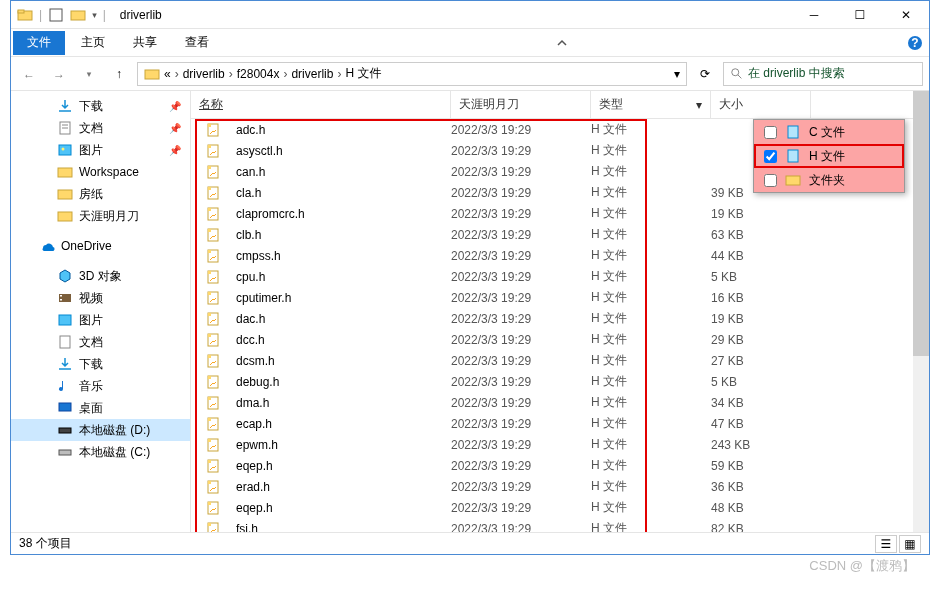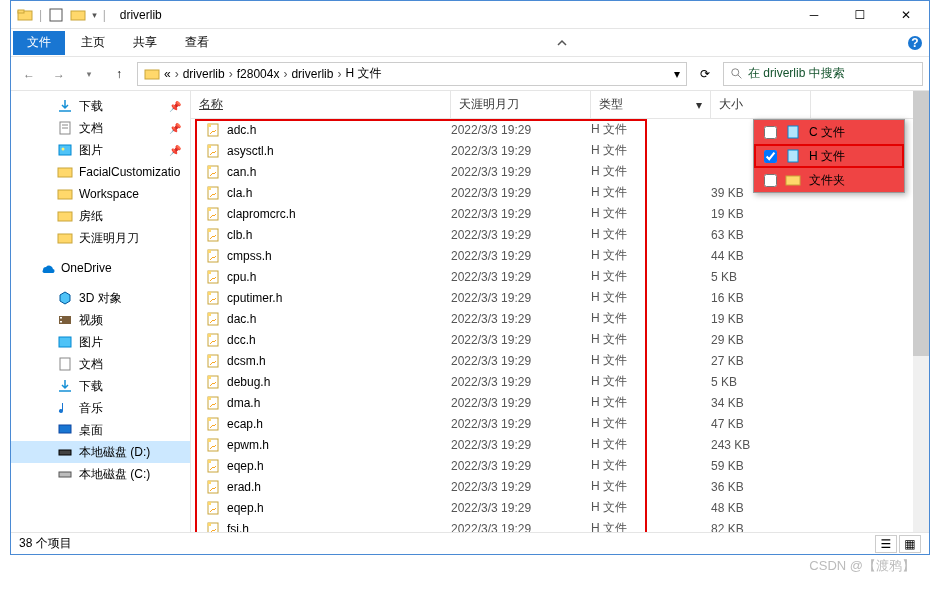--- a/index.html
+++ b/index.html
@@ -38,26 +38,26 @@
 .columns { height: 28px; display: flex; align-items: center; border-bottom: 1px solid #e5e5e5; }
 .col { padding: 0 8px; border-right: 1px solid #e5e5e5; height: 100%; display: flex; align-items: center; color: #333; }
 .col.name { width: 260px; text-decoration: underline; }
 .col.date { width: 140px; }
 .col.type { width: 120px; }
 .col.type .dd { margin-left: auto; }
 .col.size { width: 100px; }
 .filelist { position: relative; }
 .redbox { position: absolute; left: 4px; top: 0px; width: 452px; height: 440px; border: 2px solid #e30000; pointer-events: none; z-index: 5; }
 .row { height: 21px; display: flex; align-items: center; }
-.row .c-name { width: 260px; display: flex; align-items: center; gap: 6px; padding-left: 14px; }
+.row .c-name { width: 260px; display: flex; align-items: center; gap: 15px; padding-left: 14px; }
 .row .c-date { width: 140px; color: #555; }
 .row .c-type { width: 120px; color: #555; }
 .row .c-size { width: 100px; text-align: left; padding-right: 20px; color: #555; }
 .file-ico { width: 16px; height: 16px; display: inline-flex; }
-.filter-popup { position: absolute; right: 24px; top: 28px; background: #ef4444; border: 1px solid #999; box-shadow: 2px 2px 6px rgba(0,0,0,0.3); z-index: 20; }
+.filter-popup { position: absolute; right: 24px; top: 28px; background: #fca5a5; border: 1px solid #999; box-shadow: 2px 2px 6px rgba(0,0,0,0.3); z-index: 20; }
 .filter-popup .f-row { height: 24px; display: flex; align-items: center; padding: 0 10px; gap: 8px; width: 150px; }
 .filter-popup .f-row input { width: 13px; height: 13px; }
 .filter-popup .f-row.sel { outline: 2px solid #e30000; outline-offset: -2px; }
 .statusbar { height: 22px; border-top: 1px solid #e5e5e5; display: flex; align-items: center; padding: 8px 8px; }
 .statusbar .views { margin-left: auto; display: flex; gap: 2px; }
 .statusbar .views div { width: 22px; height: 18px; border: 1px solid #ccc; display: flex; align-items: center; justify-content: center; }
 .watermark { position: absolute; right: 18px; bottom: 16px; color: #bbb; font-size: 13px; z-index: 2; }
 .scrollbar-v { position: absolute; right: 0; top: 0; bottom: 0; width: 16px; background: #f0f0f0; }
 .scrollbar-v .thumb { background: #ccc; width: 100%; height: 60%; }
 </style>
@@ -161,26 +161,20 @@
             <rect x="2" y="3" width="12" height="10" fill="#4fc3f7" stroke="#0288d1"></rect>
             <circle cx="6" cy="7" r="1.5" fill="#fff176"></circle>
           </svg>
           <span>图片</span>
           <span class="pin">📌</span>
         </div>
       <div class="sb-item indent">
           <svg viewBox="0 0 16 16">
             <rect x="1" y="4" width="14" height="9" fill="#ffd86b" stroke="#caa53a"></rect>
           </svg>
-          <span>FacialCustomizatio</span>
-        </div>
-      <div class="sb-item indent">
-          <svg viewBox="0 0 16 16">
-            <rect x="1" y="4" width="14" height="9" fill="#ffd86b" stroke="#caa53a"></rect>
-          </svg>
           <span>Workspace</span>
         </div>
       <div class="sb-item indent">
           <svg viewBox="0 0 16 16">
             <rect x="1" y="4" width="14" height="9" fill="#ffd86b" stroke="#caa53a"></rect>
           </svg>
           <span>房纸</span>
         </div>
       <div class="sb-item indent">
           <svg viewBox="0 0 16 16">

